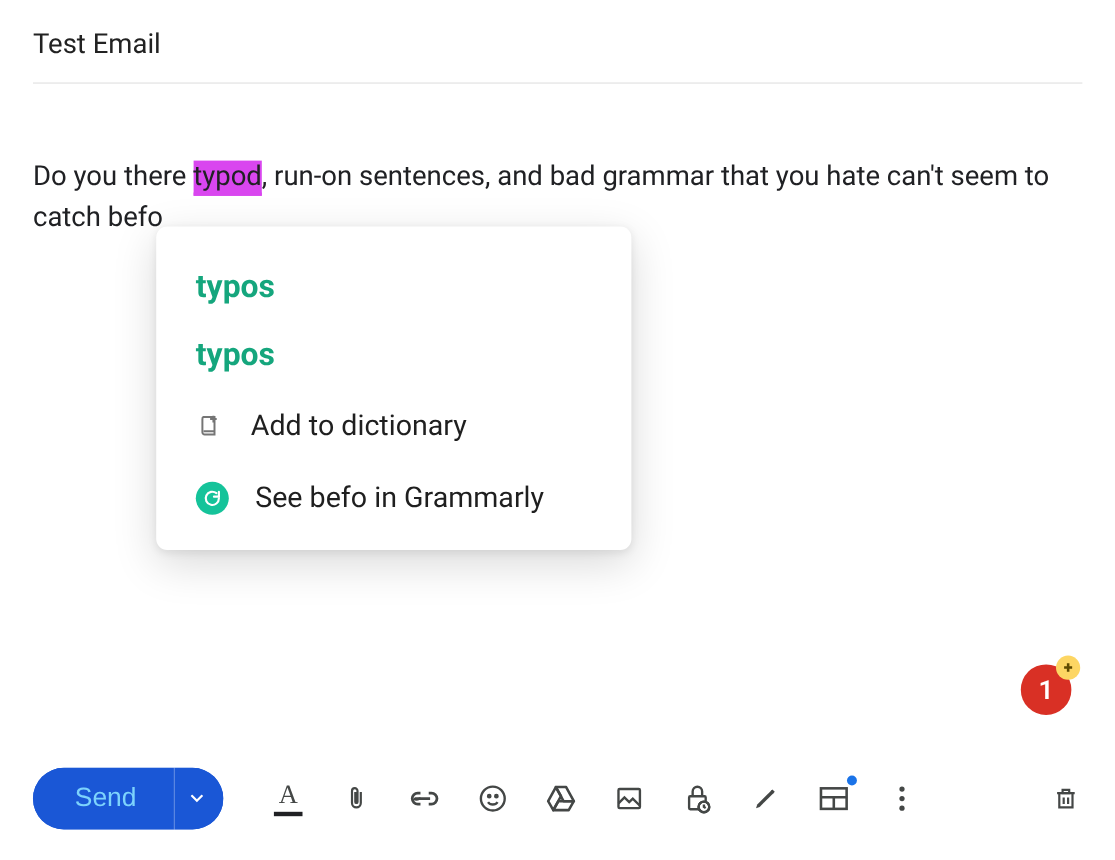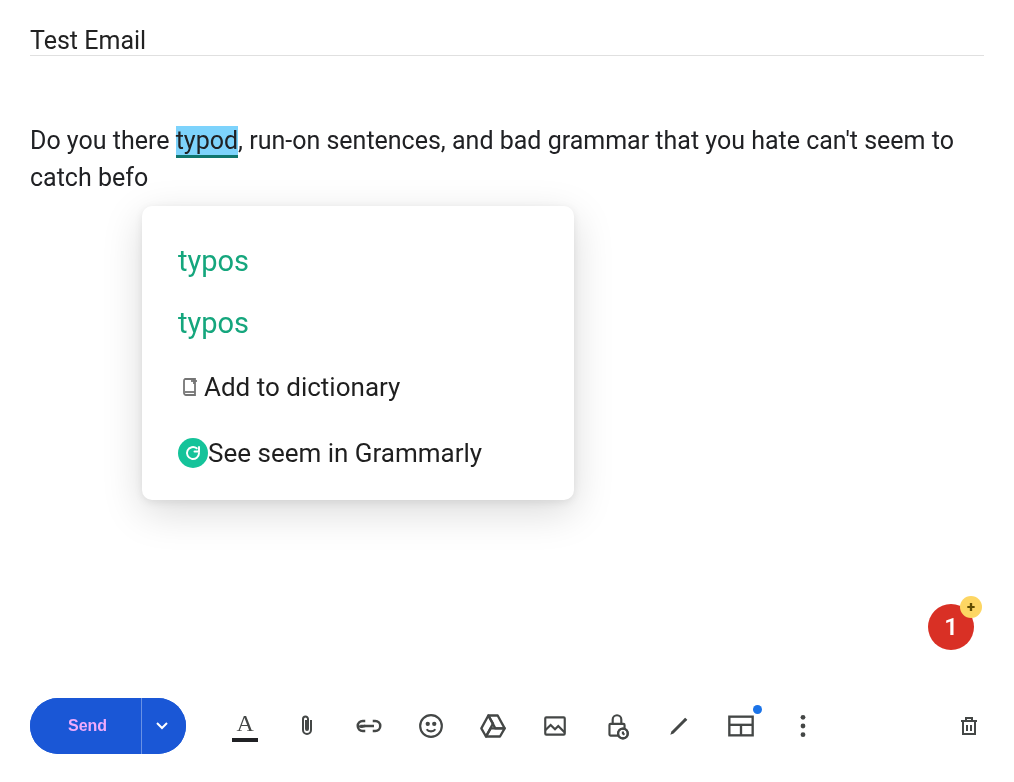--- a/index.html
+++ b/index.html
@@ -14,55 +14,57 @@
     overflow: hidden;
     position: relative;
   }
   .compose-area {
     padding: 26px 30px 0 30px;
     position: relative;
   }
   .subject-line {
     font-size: 25px;
     color: #222;
+    padding-bottom: 20px;
     border-bottom: 1px solid #e0e0e0;
     margin-bottom: 28px;
   }
   .body-text {
     font-size: 25px;
     line-height: 1.5;
     color: #202124;
   }
   .typo {
-    background: #7dd3fc;
-    border-bottom: 3px solid #0f766e;
+    background: #d946ef;
+    border-bottom: 3px solid #d946ef;
     padding-bottom: 0px;
   }
   .grammarly-popup {
     position: absolute;
     left: 142px;
     top: 206px;
     width: 432px;
     background: #fff;
     border-radius: 10px;
     box-shadow: 0 12px 40px rgba(0,0,0,0.15), 0 2px 8px rgba(0,0,0,0.08);
     padding: 24px 0 14px 0;
     z-index: 100;
   }
   .suggestion {
     font-size: 29px;
-    font-weight: 400;
+    font-weight: 700;
     color: #15a67d;
     padding: 14px 36px;
     cursor: pointer;
   }
   .action-row {
     display: flex;
     align-items: center;
     padding: 18px 36px;
+    gap: 24px;
     cursor: pointer;
   }
   .action-icon {
     width: 26px;
     height: 26px;
     display: flex;
     align-items: center;
     justify-content: center;
     color: #757575;
     flex-shrink: 0;
@@ -130,23 +132,23 @@
   .send-group {
     display: flex;
     align-items: center;
     height: 56px;
     border-radius: 28px;
     overflow: hidden;
     background: #1a57d6;
   }
   .send-btn {
     background: #1a57d6;
-    color: #f0abfc;
-    font-size: 16px;
-    font-weight: 700;
+    color: #7dd3fc;
+    font-size: 24px;
+    font-weight: 400;
     border: none;
     padding: 0 34px 0 38px;
     height: 100%;
     cursor: pointer;
     display: flex;
     align-items: center;
   }
   .send-divider {
     width: 1px;
     height: 56px;
@@ -231,21 +233,21 @@
     </div>
 
 
     <div class="action-row">
       <span class="grammarly-badge">
         <svg width="18" height="18" viewBox="0 0 24 24" fill="none" stroke="#fff" stroke-width="2.6" stroke-linecap="round">
           <path d="M20 12a8 8 0 1 1-3-6.2"></path>
           <polyline points="20 4 20 10 14 10" fill="none"></polyline>
         </svg>
       </span>
-      <span class="action-label">See seem in Grammarly</span>
+      <span class="action-label">See befo in Grammarly</span>
     </div>
   </div>
 </div>
 
 <div class="error-badge-wrap">
   <div class="error-badge">
     <span>1</span>
     <div class="error-badge-plus">+</div>
   </div>
 </div>

